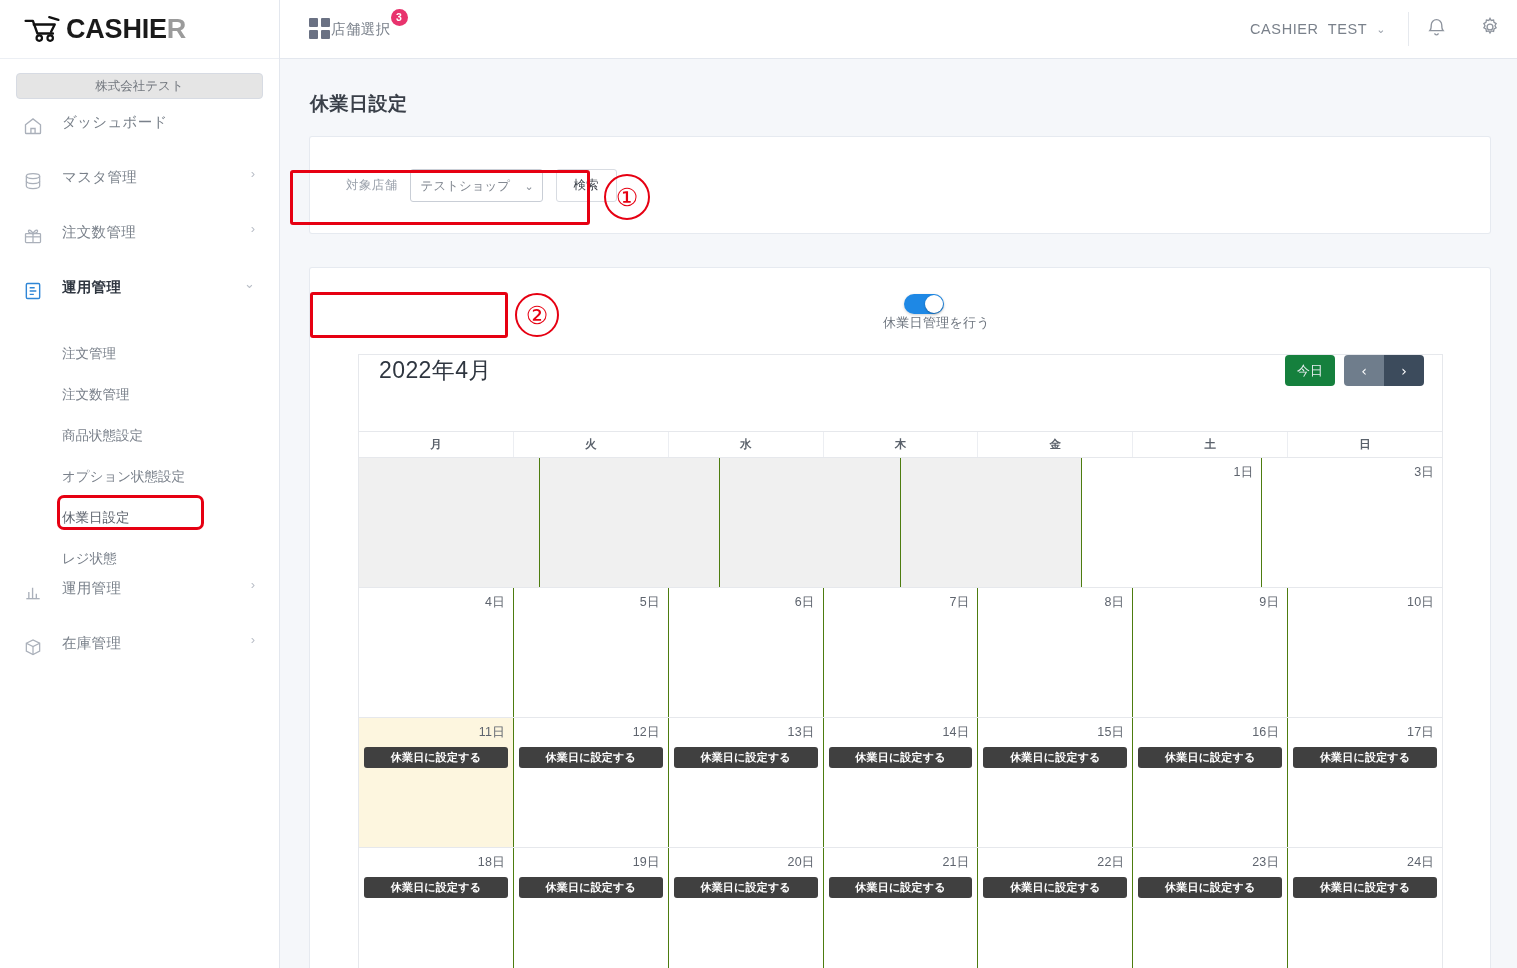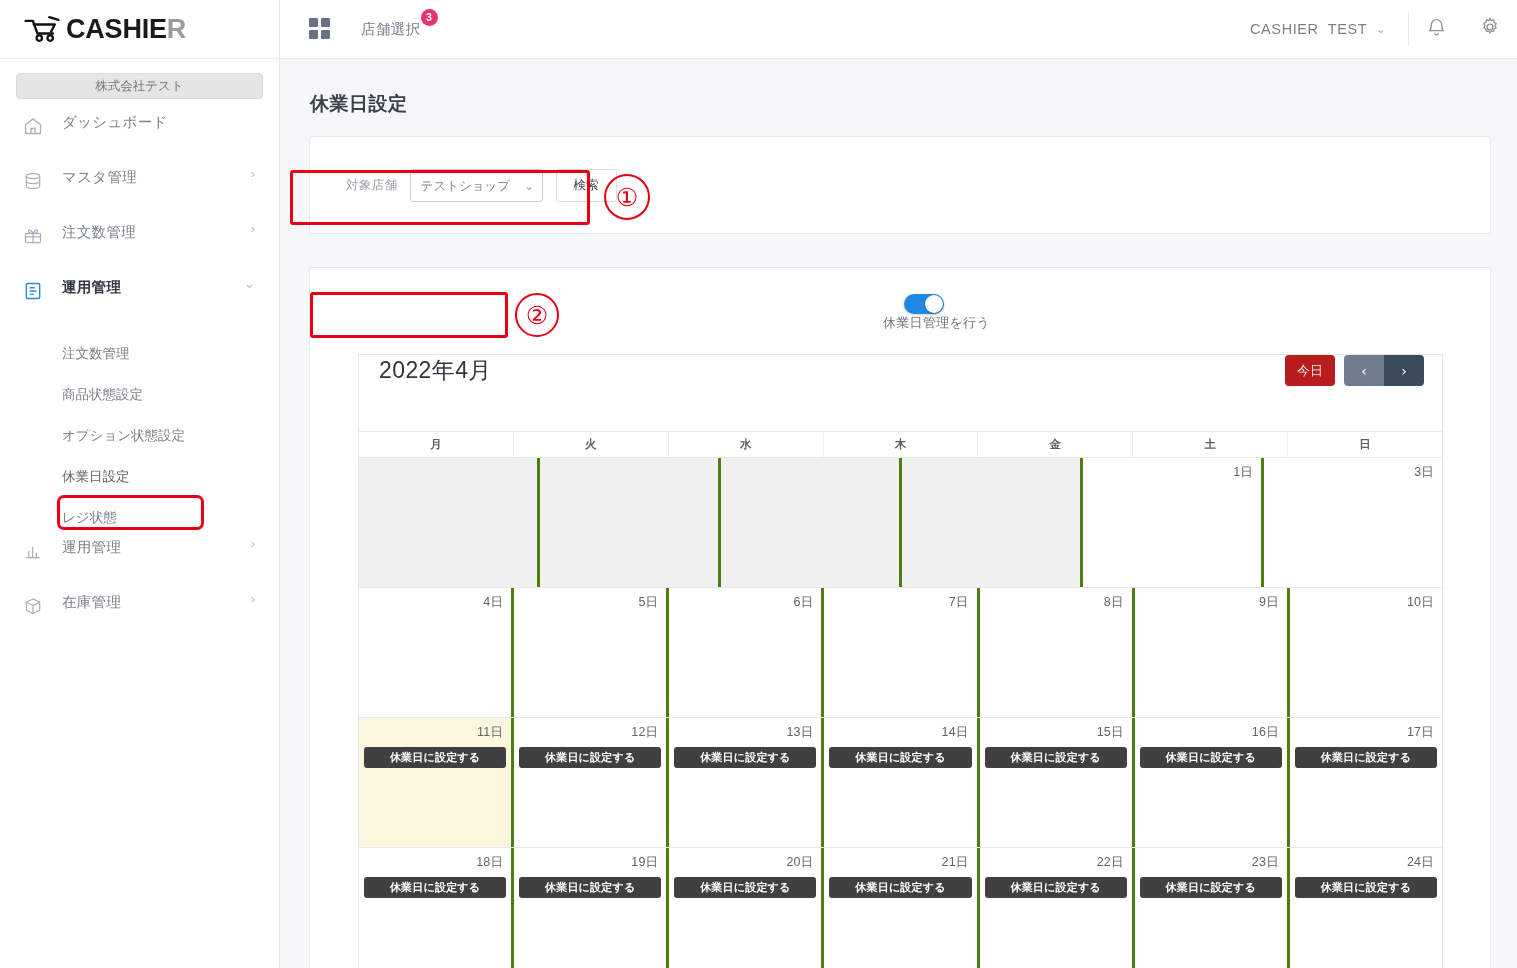--- a/index.html
+++ b/index.html
@@ -90,21 +90,21 @@
   
   .topbar {
     position: absolute; left: 280px; top: 0;
     width: 1237px; height: 59px;
     background: #ffffff;
     border-bottom: 1px solid #e3e7ee;
     display: flex; align-items: center;
   }
   .grid-icon { margin-left: 29px; width: 22px; height: 22px; }
   .store-select {
-    margin-left: 30px; position: relative;
+    position: relative;
     font-size: 14.5px; color: #7a818b; letter-spacing: .4px;
     cursor: pointer;
   }
   .badge {
     position: absolute; right: -17px; top: -11px;
     min-width: 17px; height: 17px; padding: 0 4px;
     background: #e8336d; color: #fff;
     border-radius: 9px;
     font-size: 10.5px; font-weight: 700;
     display: flex; align-items: center; justify-content: center;
@@ -235,21 +235,21 @@
     height: 76px;
     display: flex; align-items: flex-start;
     padding: 0 18px 0 20px;
   }
   .cal-month {
     font-size: 23px; color: #2f3640; letter-spacing: .4px;
   }
   .cal-nav { margin-left: auto; display: flex; align-items: center; gap: 9px; }
   .btn-today {
     height: 31px; min-width: 48px; padding: 0 12px;
-    background: #b91c1c; color: #e9edf1;
+    background: #15803d; color: #e9edf1;
     border: none; border-radius: 4px;
     font-size: 13px;
     font-family: "Liberation Sans", sans-serif;
     cursor: pointer;
   }
   .nav-group { display: flex; }
   .btn-arrow {
     width: 40px; height: 31px;
     border: none; cursor: pointer;
     color: #fff; font-size: 14px; line-height: 1;
@@ -266,21 +266,21 @@
     display: flex; align-items: center; justify-content: center;
     font-size: 11.5px; color: #5a616b; font-weight: 700;
     border-left: 1px solid #eceef2;
   }
   .dow:first-child { border-left: none; }
 
   .week { display: flex; border-top: 1px solid #e6e8ec; }
   .day {
     flex: 1 1 0;
     min-height: 129px;
-    border-left: 3px solid #4d7c0f;
+    border-left: 1px solid #4d7c0f;
     padding: 6px 5px 0 5px;
     position: relative;
   }
   .day:first-child { border-left: none; }
   .day.other { background: #f0f0f0; }
   .day.today { background: #fdf6df; }
   .day-num {
     text-align: right;
     font-size: 12.5px; color: #5e646e;
     padding-right: 3px;
@@ -363,20 +363,23 @@
         <span class="ico">
           <svg width="20" height="20" viewBox="0 0 24 24" fill="none" stroke="currentColor" stroke-width="1.7">
               <rect x="4" y="3" width="16" height="18" rx="1.5"></rect>
               <path d="M8 8 h6 M8 12 h8 M8 16 h5"></path>
             </svg>
         </span>
         <span class="lbl">運用管理</span>
         <span class="chev">⌄</span>
       </div>
 
+      <div class="subnav-item">
+        <span>注文管理</span>
+      </div>
       <div class="subnav-item">
         <span>注文数管理</span>
       </div>
       <div class="subnav-item">
         <span>商品状態設定</span>
       </div>
       <div class="subnav-item">
         <span>オプション状態設定</span>
       </div>
       <div class="subnav-item boxed">

